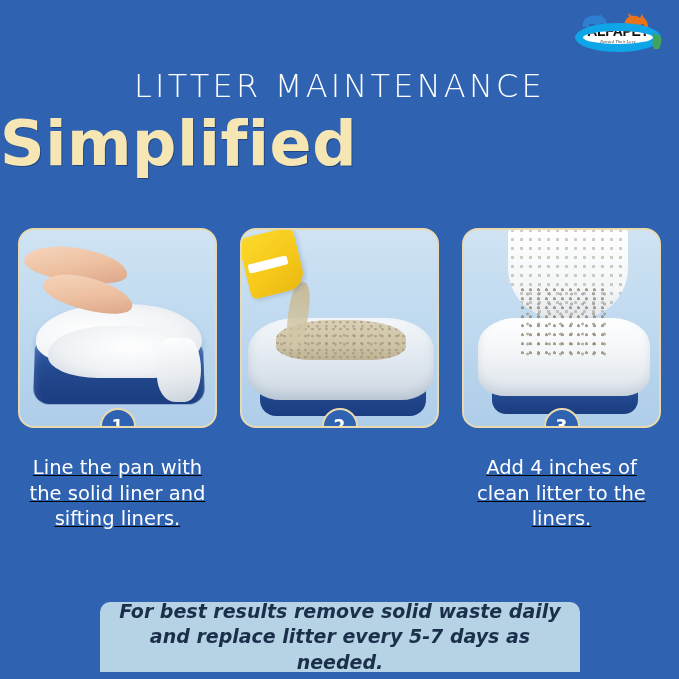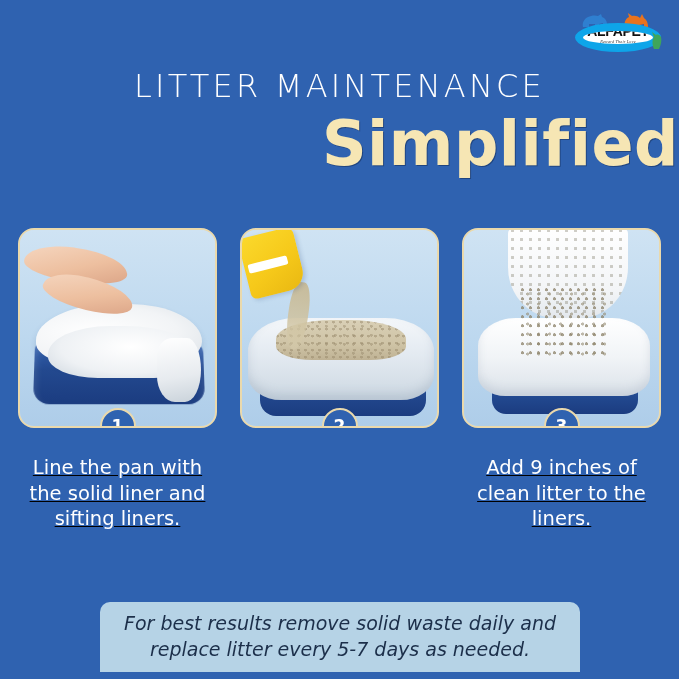--- a/index.html
+++ b/index.html
@@ -88,21 +88,21 @@
     font-weight: 300;
     letter-spacing: 3.2px;
     line-height: 1;
     font-family: "DejaVu Sans", sans-serif;
   }
   .title-sub {
     position: absolute;
     top: 110px;
     left: 0;
     width: 679px;
-    text-align: right;
+    text-align: left;
     color: #f6e6b4;
     font-size: 62px;
     font-weight: bold;
     letter-spacing: 0.5px;
     line-height: 1.1;
     font-family: "DejaVu Sans", sans-serif;
     text-shadow: 1px 1px 0 rgba(20,45,90,0.55);
   }
 
   
@@ -360,20 +360,21 @@
     align-items: center;
     justify-content: center;
     text-align: center;
     color: #1c2f4a;
     font-size: 19px;
     font-style: italic;
     line-height: 1.35;
     padding: 0 18px;
     box-sizing: border-box;
     font-family: "DejaVu Sans", sans-serif;
+    font-weight: bold;
   }
 </style>
 </head>
 <body>
 
 <div id="infographic">
 
   <div class="logo-wrap">
     <svg class="logo-pets" viewBox="0 0 80 17">
       <path d="M4 15 C3 11 5 7 9 5 C12 3.5 16 3 19 4 L22 2 L23 5 C26 6 28 9 28 12 L28 15 L24 15 L24 11 L20 12 L20 15 L16 15 L16 12 L10 12 L10 15 Z" fill="#2f7fd0"></path>
@@ -424,18 +425,18 @@
         <div class="p3-sift"></div>
         <div class="p3-fall"></div>
       </div>
       <div class="badge">3</div>
     </div>
 
   </div>
 
   <div class="captions">
     <div class="caption">Line the pan with the solid liner and sifting liners.</div>
-    <div class="caption">Add 9 inches of clean litter to the liners.</div>
+    <div class="caption">Add 4 inches of clean litter to the liners.</div>
   </div>
 
   <div class="footer-note">For best results remove solid waste daily and replace litter every 5-7 days as needed.</div>
 
 </div>
 
 </body></html>

